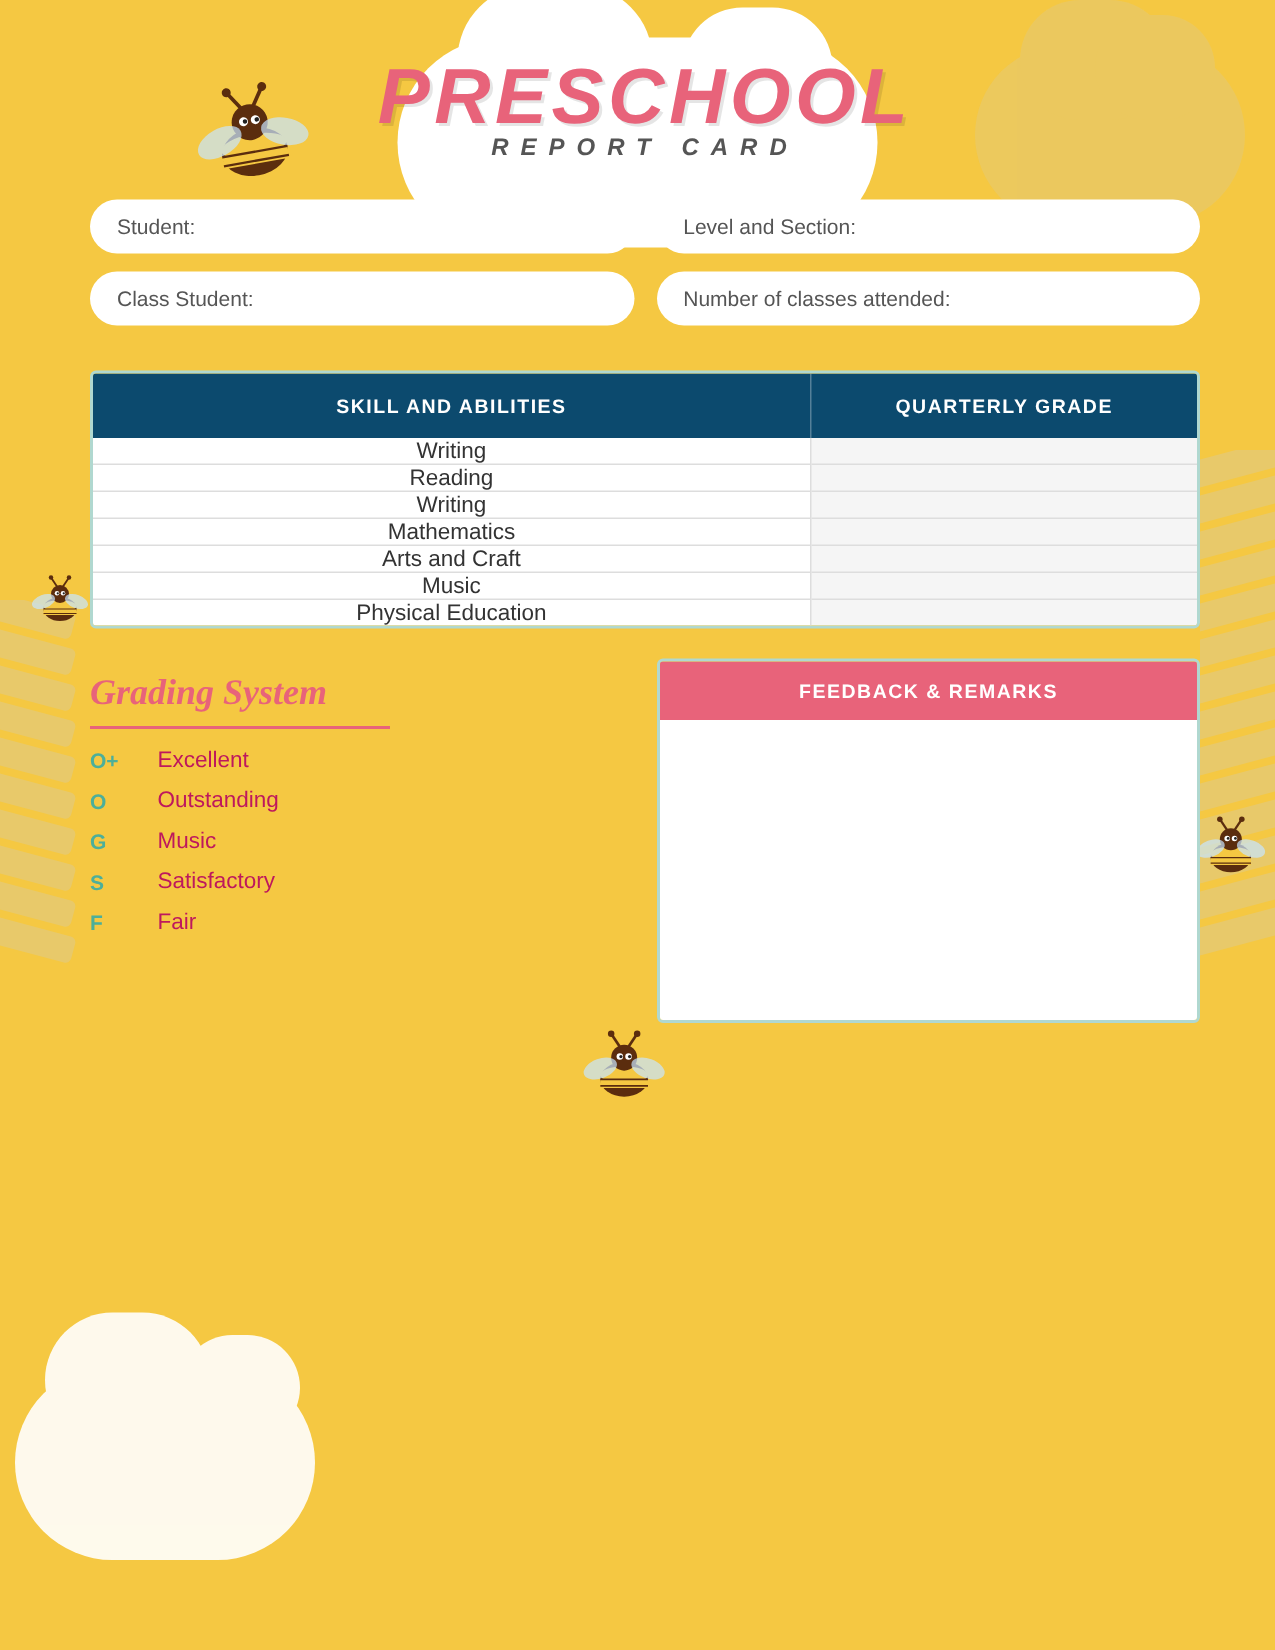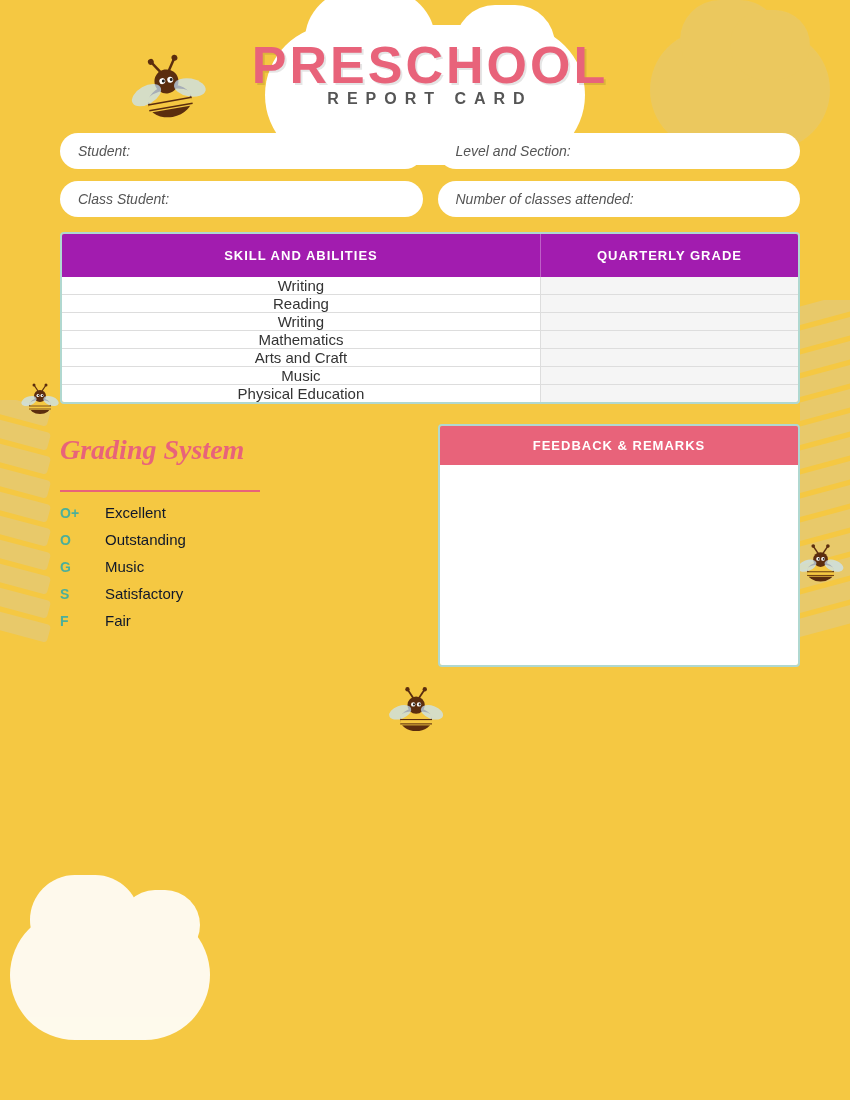--- a/index.html
+++ b/index.html
@@ -146,20 +146,21 @@
       z-index: 1;
       padding: 20px 50px 20px 60px;
     }
 
     
     .header {
       text-align: center;
       margin-bottom: 25px;
       padding-top: 15px;
       position: relative;
+      font-style: italic;
     }
 
     .title-main {
       font-size: 52px;
       font-weight: 900;
       color: #E8637A;
       letter-spacing: 3px;
       font-family: 'Arial Black', Arial, sans-serif;
       text-shadow: 2px 2px 0px rgba(0,0,0,0.1);
       position: relative;
@@ -201,22 +202,21 @@
 
     .bee-bottom {
       position: absolute;
       left: 380px;
       bottom: 340px;
       font-size: 55px;
     }
 
     
     .form-section {
-      margin-bottom: 15px;
-      font-style: italic;
+      margin-bottom: 30px;
     }
 
     .form-row {
       display: flex;
       gap: 15px;
       margin-bottom: 12px;
     }
 
     .form-field {
       flex: 1;
@@ -235,21 +235,21 @@
       overflow: hidden;
       margin-bottom: 20px;
     }
 
     .grade-table {
       width: 100%;
       border-collapse: collapse;
     }
 
     .grade-table thead tr th {
-      background: #a21caf;
+      background: #0c4a6e;
       color: white;
       font-size: 13px;
       font-weight: 800;
       letter-spacing: 1px;
       padding: 14px 10px;
       text-align: center;
     }
 
     .grade-table thead tr th:first-child {
       width: 65%;
@@ -286,25 +286,25 @@
       gap: 20px;
       margin-top: 10px;
     }
 
     .grading-system {
       flex: 1;
       padding: 10px 0;
     }
 
     .grading-title {
-      font-size: 28px;
+      font-size: 24px;
       color: #E8637A;
       font-style: italic;
       font-weight: bold;
-      margin-bottom: 24px;
+      margin-bottom: 8px;
       font-family: Georgia, serif;
     }
 
     .grading-divider {
       height: 2px;
       background: #E8637A;
       width: 200px;
       margin-bottom: 12px;
     }
 
@@ -317,21 +317,21 @@
     }
 
     .grade-code {
       color: #4CAF9A;
       font-weight: bold;
       width: 30px;
       font-size: 14px;
     }
 
     .grade-label {
-      color: #0f172a;
+      color: #be185d;
     }
 
     
     .feedback-container {
       flex: 1;
       border: 2px solid #B0D8D0;
       border-radius: 4px;
       overflow: hidden;
     }
 

